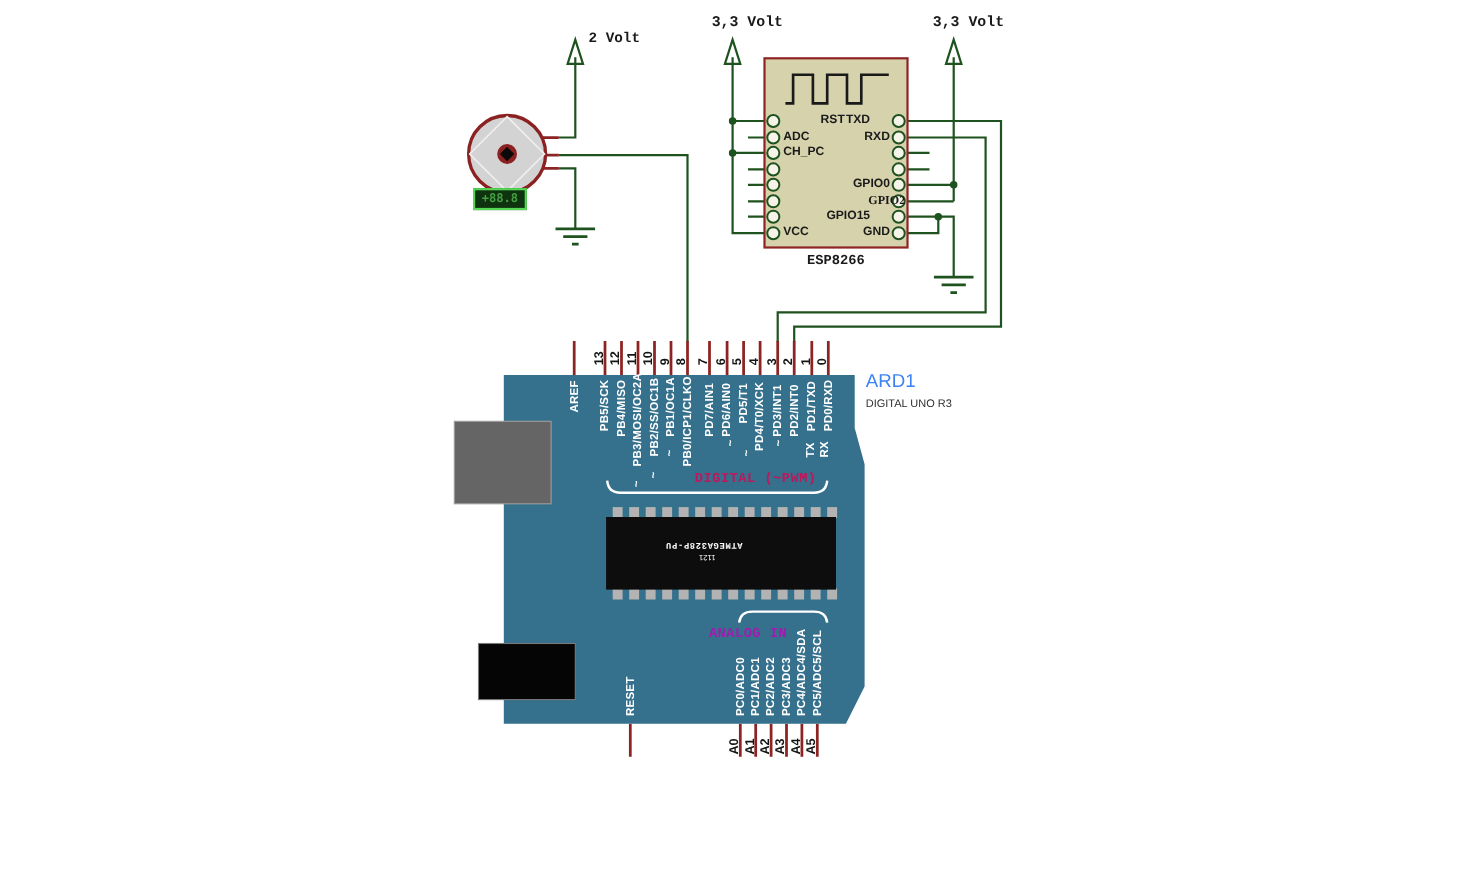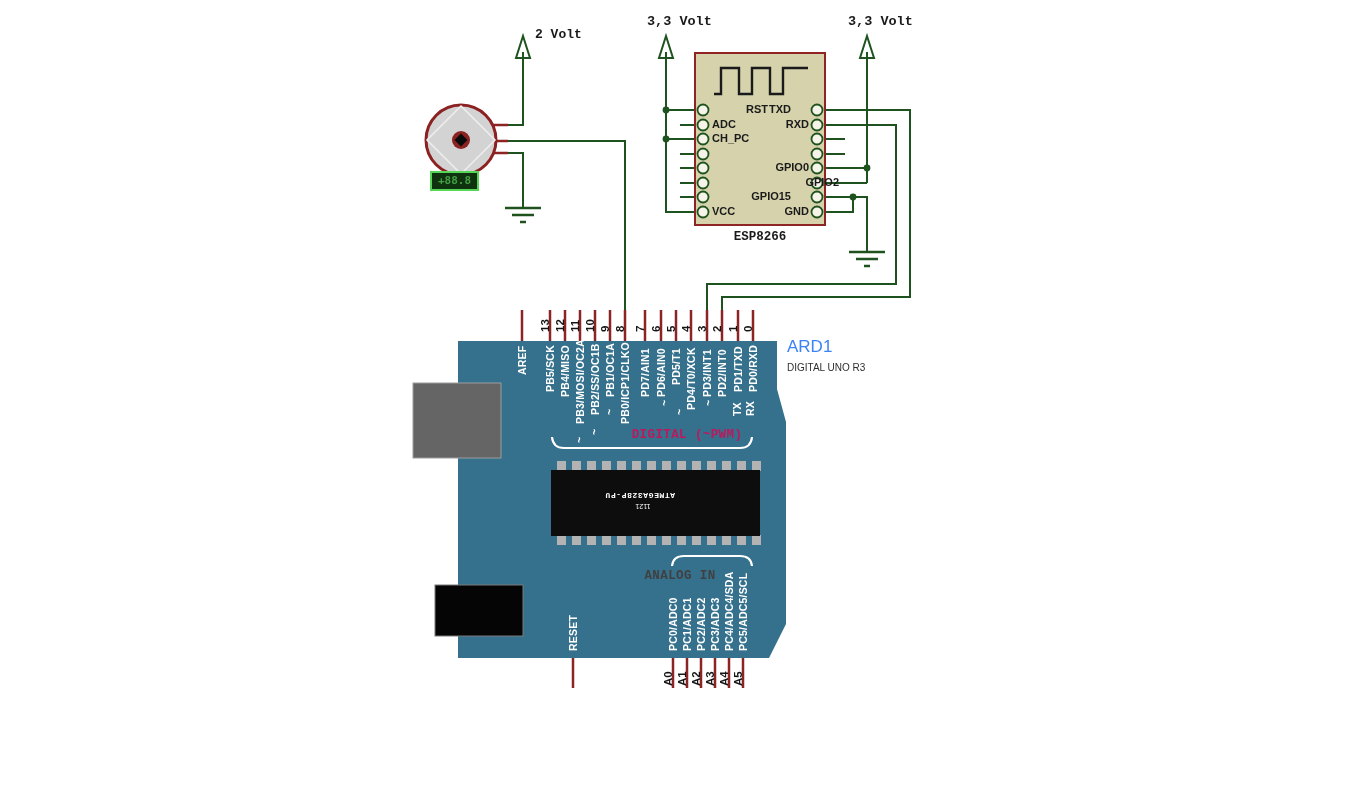--- a/index.html
+++ b/index.html
@@ -156,21 +156,21 @@
 
   <div id="sensor-display">+88.8</div>
 
   <div class="esp-pin" style="left:712px;top:103px;margin-left:34px;">RST</div>
   <div class="esp-pin" style="left:712px;top:118px;">ADC</div>
   <div class="esp-pin" style="left:712px;top:132px;">CH_PC</div>
   <div class="esp-pin" style="left:712px;top:205px;">VCC</div>
   <div class="esp-pin esp-pin-r" style="left:712px;top:103px;">TXD</div>
   <div class="esp-pin esp-pin-r" style="left:730px;top:118px;">RXD</div>
   <div class="esp-pin esp-pin-r" style="left:730px;top:161px;">GPIO0</div>
-  <div class="esp-pin esp-pin-r" style="left:760px;top:176px;">GPIO2</div>
+  <div class="esp-pin esp-pin-r" style="left:744px;top:176px;font-family:Liberation Serif, serif;">GPIO2</div>
   <div class="esp-pin esp-pin-r" style="left:712px;top:190px;">GPIO15</div>
   <div class="esp-pin esp-pin-r" style="left:730px;top:205px;">GND</div>
   <div class="hcenter bold" style="left:760px;top:237px;font-size:12.5px;color:#1a1a1a;">ESP8266</div>
 
   <div class="txt" style="left:787px;top:337px;font-size:17px;color:#3b82f6;">ARD1</div>
   <div class="txt" style="left:787px;top:362px;font-size:10px;color:#2e2e2e;">DIGITAL UNO R3</div>
 
   <div class="vtext pinnum" style="left:539px;top:332px;">13</div>
   <div class="vtext pinnum" style="left:554px;top:332px;">12</div>
   <div class="vtext pinnum" style="left:569px;top:332px;">11</div>
@@ -207,21 +207,21 @@
   <div class="vtext wlabel" style="left:588px;top:435px;">~</div>
   <div class="vtext wlabel" style="left:603px;top:415px;">~</div>
   <div class="vtext wlabel" style="left:658px;top:406px;">~</div>
   <div class="vtext wlabel" style="left:673px;top:415px;">~</div>
   <div class="vtext wlabel" style="left:702px;top:406px;">~</div>
 
   <div class="vtext wlabel" style="left:731px;top:416px;font-weight:bold;">TX</div>
   <div class="vtext wlabel" style="left:744px;top:416px;font-weight:bold;">RX</div>
 
   <div class="hcenter bold" style="left:687px;top:435px;font-size:12.5px;color:#be185d;letter-spacing:0.4px;">DIGITAL (~PWM)</div>
-  <div class="hcenter bold" style="left:680px;top:576px;font-size:12.5px;color:#404040;letter-spacing:0.4px;">ANALOG IN</div>
+  <div class="hcenter bold" style="left:680px;top:576px;font-size:12.5px;color:#a21caf;letter-spacing:0.4px;">ANALOG IN</div>
 
   <div class="r180 bold" style="left:640px;top:495px;font-size:8px;color:#ffffff;letter-spacing:0.6px;">ATMEGA328P-PU</div>
   <div class="r180" style="left:643px;top:506px;font-size:7px;color:#ffffff;">1121</div>
 
   <div class="vtext wlabel" style="left:567px;top:651px;">RESET</div>
 
   <div class="vtext wlabel" style="left:667px;top:651px;">PC0/ADC0</div>
   <div class="vtext wlabel" style="left:681px;top:651px;">PC1/ADC1</div>
   <div class="vtext wlabel" style="left:695px;top:651px;">PC2/ADC2</div>
   <div class="vtext wlabel" style="left:709px;top:651px;">PC3/ADC3</div>

